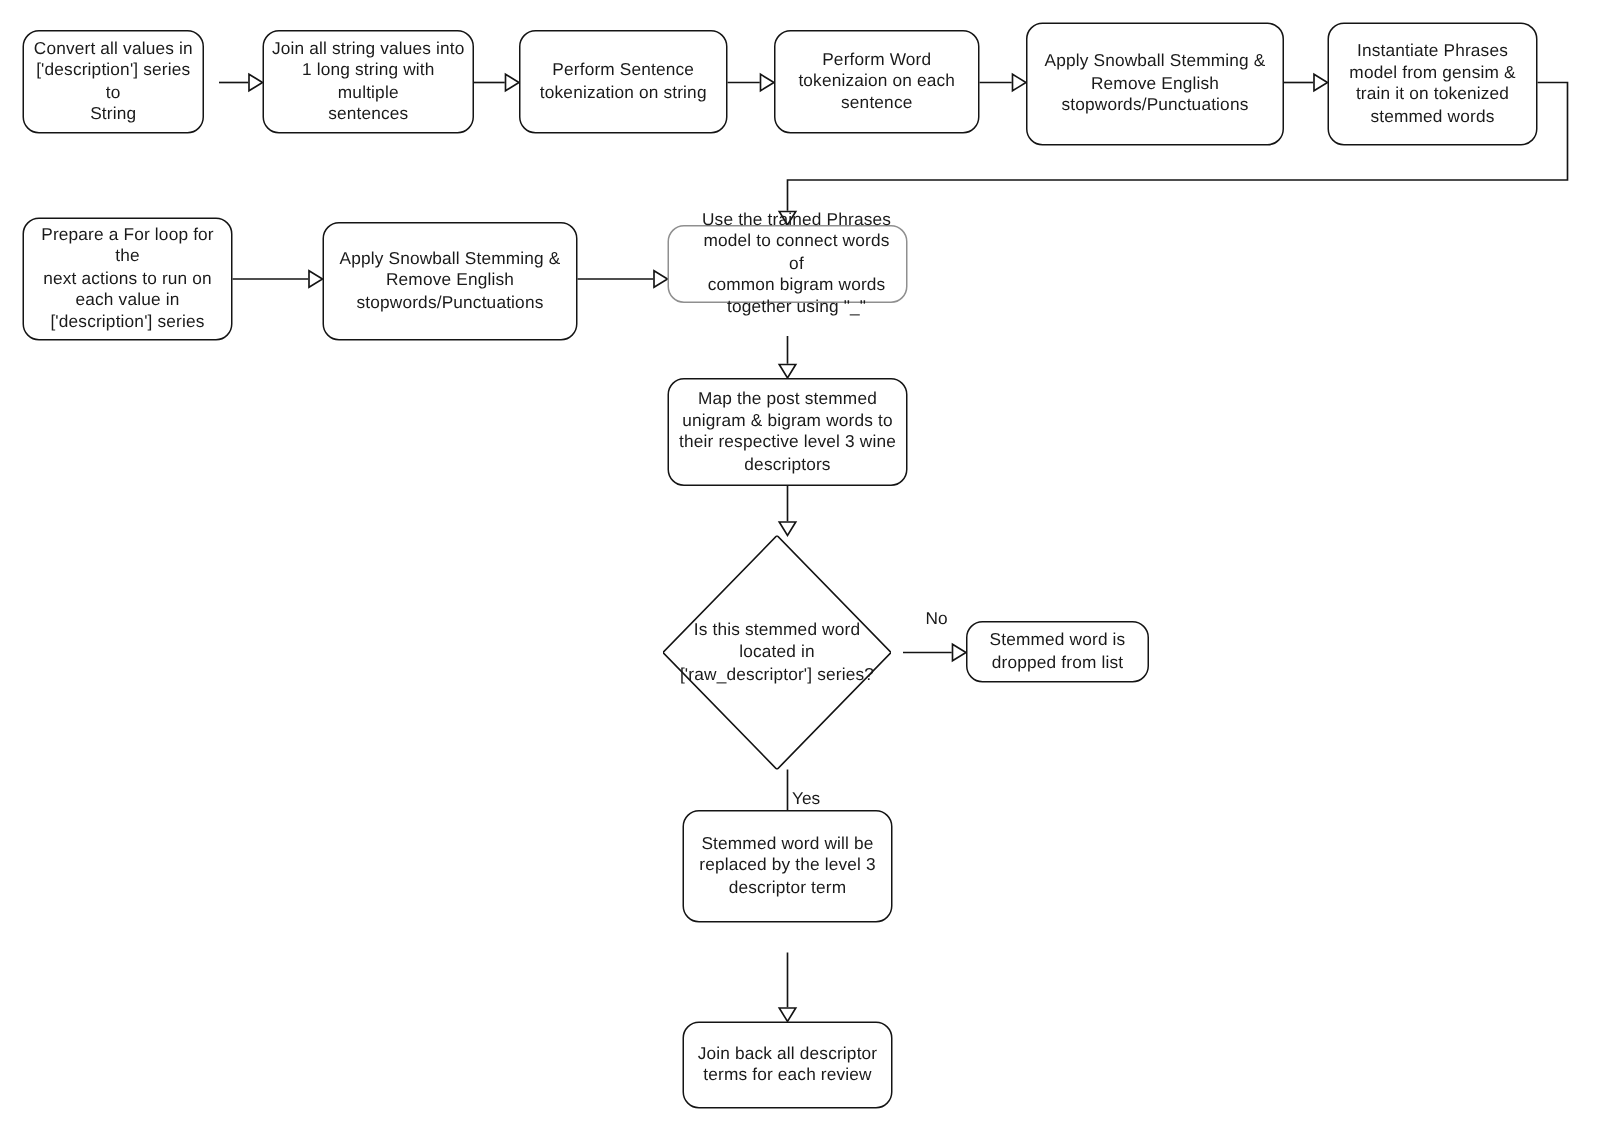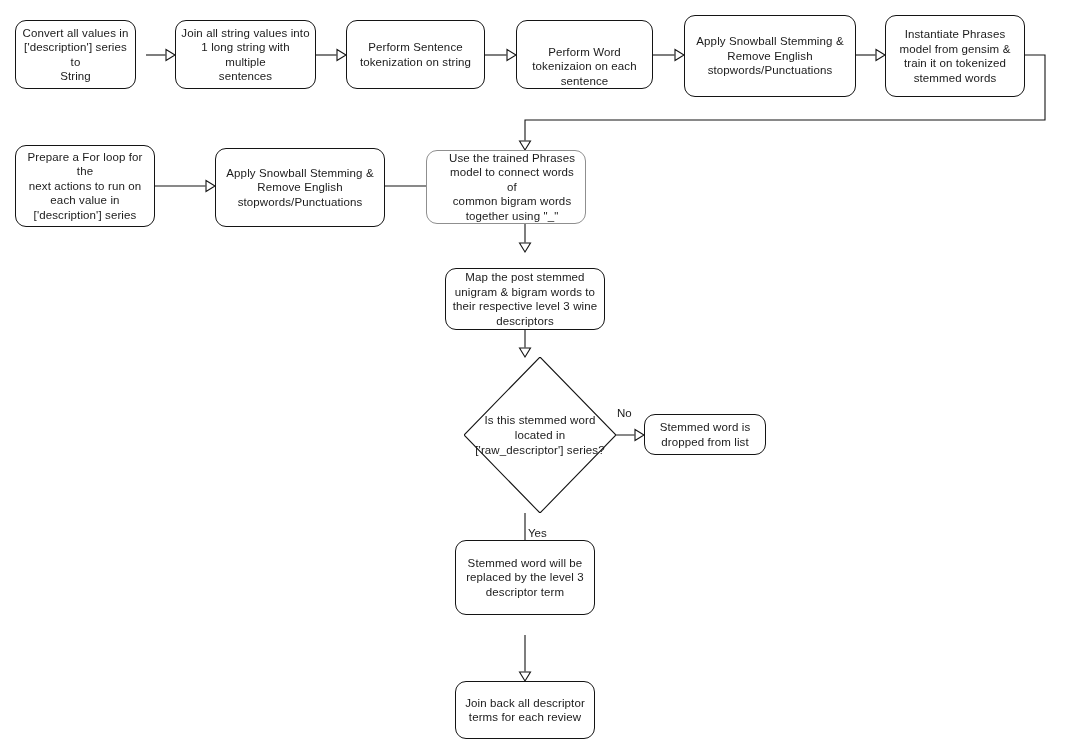--- a/index.html
+++ b/index.html
@@ -121,21 +121,21 @@
       </div>
       <div class="node proc" style="left: 175px; top: 20px; width: 141px; height: 69px;">
         <span class="node-label">Join all string values into
 1 long string with multiple
 sentences</span>
       </div>
       <div class="node proc" style="left: 346px; top: 20px; width: 139px; height: 69px;">
         <span class="node-label">Perform Sentence
 tokenization on string</span>
       </div>
-      <div class="node proc" style="left: 516px; top: 20px; width: 137px; height: 69px; align-items: flex-end;">
+      <div class="node proc" style="left: 516px; top: 20px; width: 137px; height: 69px;">
         <span class="node-label">Perform Word
 tokenizaion on each
 sentence</span>
       </div>
       <div class="node proc" style="left: 684px; top: 15px; width: 172px; height: 82px;">
         <span class="node-label">Apply Snowball Stemming &amp;
 Remove English
 stopwords/Punctuations</span>
       </div>
       <div class="node proc" style="left: 885px; top: 15px; width: 140px; height: 82px;">
@@ -148,33 +148,33 @@
         <span class="node-label">Prepare a For loop for the
 next actions to run on
 each value in
 ['description'] series</span>
       </div>
       <div class="node proc" style="left: 215px; top: 148px; width: 170px; height: 79px;">
         <span class="node-label">Apply Snowball Stemming &amp;
 Remove English
 stopwords/Punctuations</span>
       </div>
-      <div class="node proc highlight" style="left: 426px; top: 150px; width: 160px; height: 74px; padding-left: 12px;">
+      <div class="node proc highlight" style="left: 445px; top: 150px; width: 160px; height: 52px; padding-left: 12px;">
         <span class="node-label">Use the trained Phrases
 model to connect words of
 common bigram words
 together using "_"</span>
       </div>
-      <div class="node proc" style="left: 445px; top: 252px; width: 160px; height: 62px; margin-top: 16px;">
+      <div class="node proc" style="left: 445px; top: 252px; width: 160px; height: 72px;">
         <span class="node-label">Map the post stemmed
 unigram &amp; bigram words to
 their respective level 3 wine
 descriptors</span>
       </div>
-      <div class="node decision" style="left: 464px; top: 357px; width: 152px; height: 156px;">
+      <div class="node decision" style="left: 442px; top: 357px; width: 152px; height: 156px;">
         <svg class="diamond-shape" viewBox="0 0 152 156" preserveAspectRatio="none">
           <polygon points="76,0 152,78 76,156 0,78" fill="#ffffff" stroke="#141414" stroke-width="1.1"></polygon>
         </svg>
         <span class="node-label" style="width: 175px;">Is this stemmed word
 located in
 ['raw_descriptor'] series?</span>
       </div>
       <div class="node proc" style="left: 644px; top: 414px; width: 122px; height: 41px;">
         <span class="node-label">Stemmed word is
 dropped from list</span>

